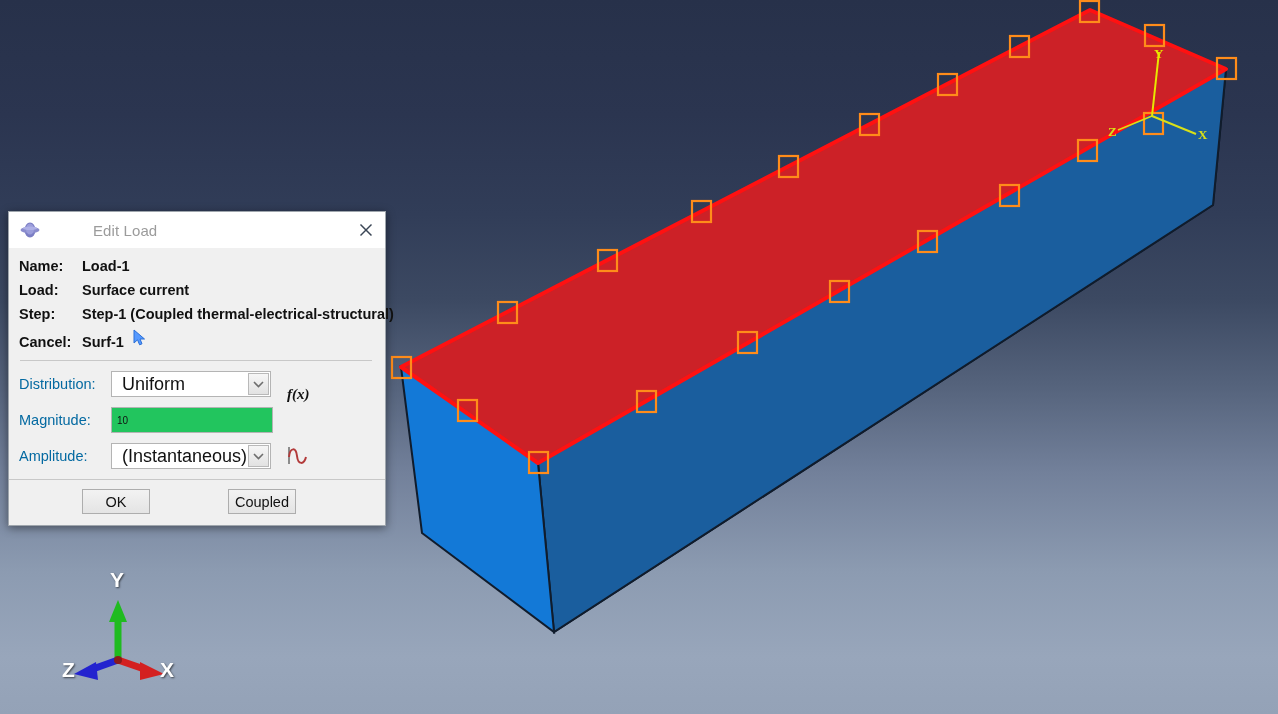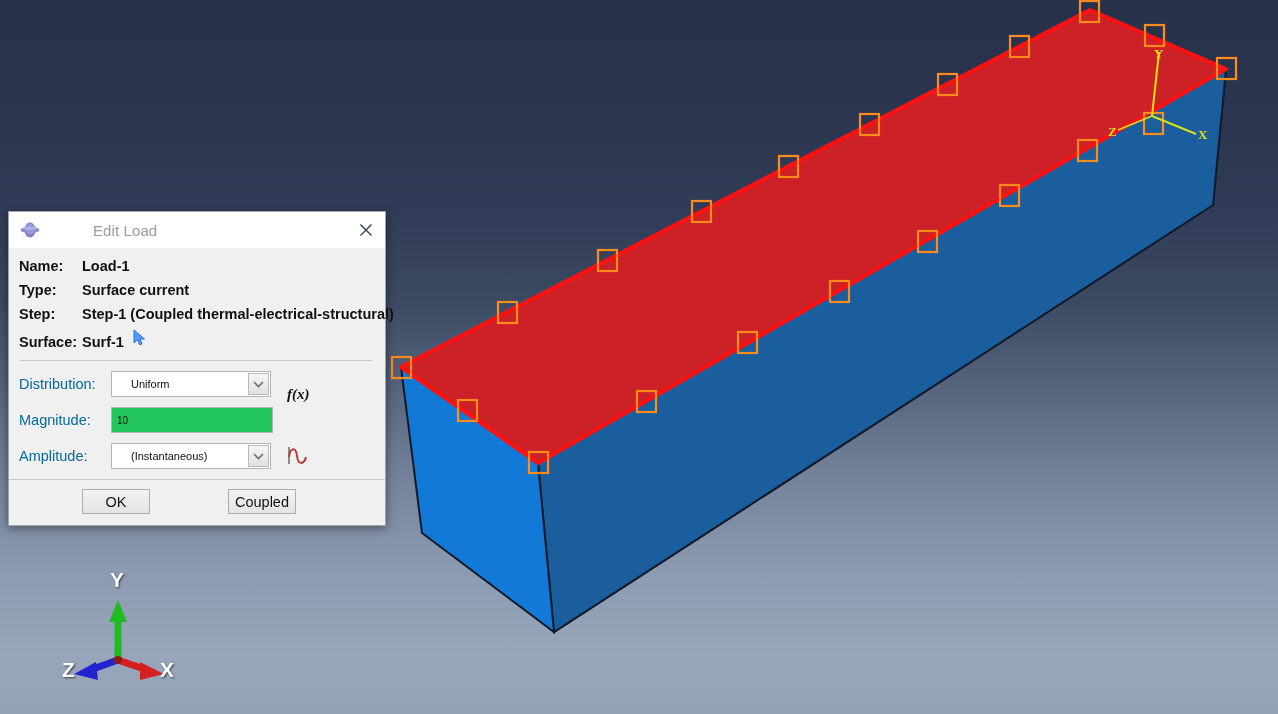--- a/index.html
+++ b/index.html
@@ -138,22 +138,22 @@
     width: 160px;
     height: 26px;
     background: #ffffff;
     border: 1px solid #b4b4b4;
     box-sizing: border-box;
     display: flex;
     align-items: center;
     cursor: default;
   }
   .combo .combo-text {
-    padding-left: 19px;
-    font-size: 11px;
+    padding-left: 10px;
+    font-size: 18px;
     color: #111;
     white-space: nowrap;
     overflow: hidden;
   }
   .combo .combo-btn {
     position: absolute;
     right: 1px; top: 1px;
     width: 21px; height: 22px;
     background: linear-gradient(to bottom,#f6f6f6,#e2e2e2);
     border: 1px solid #b9b9b9;
@@ -321,31 +321,31 @@
     </div>
 
     <div class="dialog-body">
 
       <div class="info-row">
         <span class="lbl">Name:</span>
         <span class="val">Load-1</span>
       </div>
 
       <div class="info-row">
-        <span class="lbl">Type:</span>
+        <span class="lbl">Load:</span>
         <span class="val">Surface current</span>
       </div>
 
       <div class="info-row">
         <span class="lbl">Step:</span>
         <span class="val">Step-1 (Coupled thermal-electrical-structural)</span>
       </div>
 
       <div class="info-row">
-        <span class="lbl">Surface:</span>
+        <span class="lbl">Cancel:</span>
         <span class="val">Surf-1</span>
         <span class="cursor-glyph">
           <svg width="16" height="18" viewBox="0 0 16 18" xmlns="http://www.w3.org/2000/svg">
             <polygon points="2,1 2,14 5.5,10.8 7.6,15.8 10,14.8 8,10 12.5,10" fill="#5599ff" stroke="#2b6fd6" stroke-width="1"></polygon>
           </svg>
         </span>
       </div>
 
       <div class="hr"></div>
 

